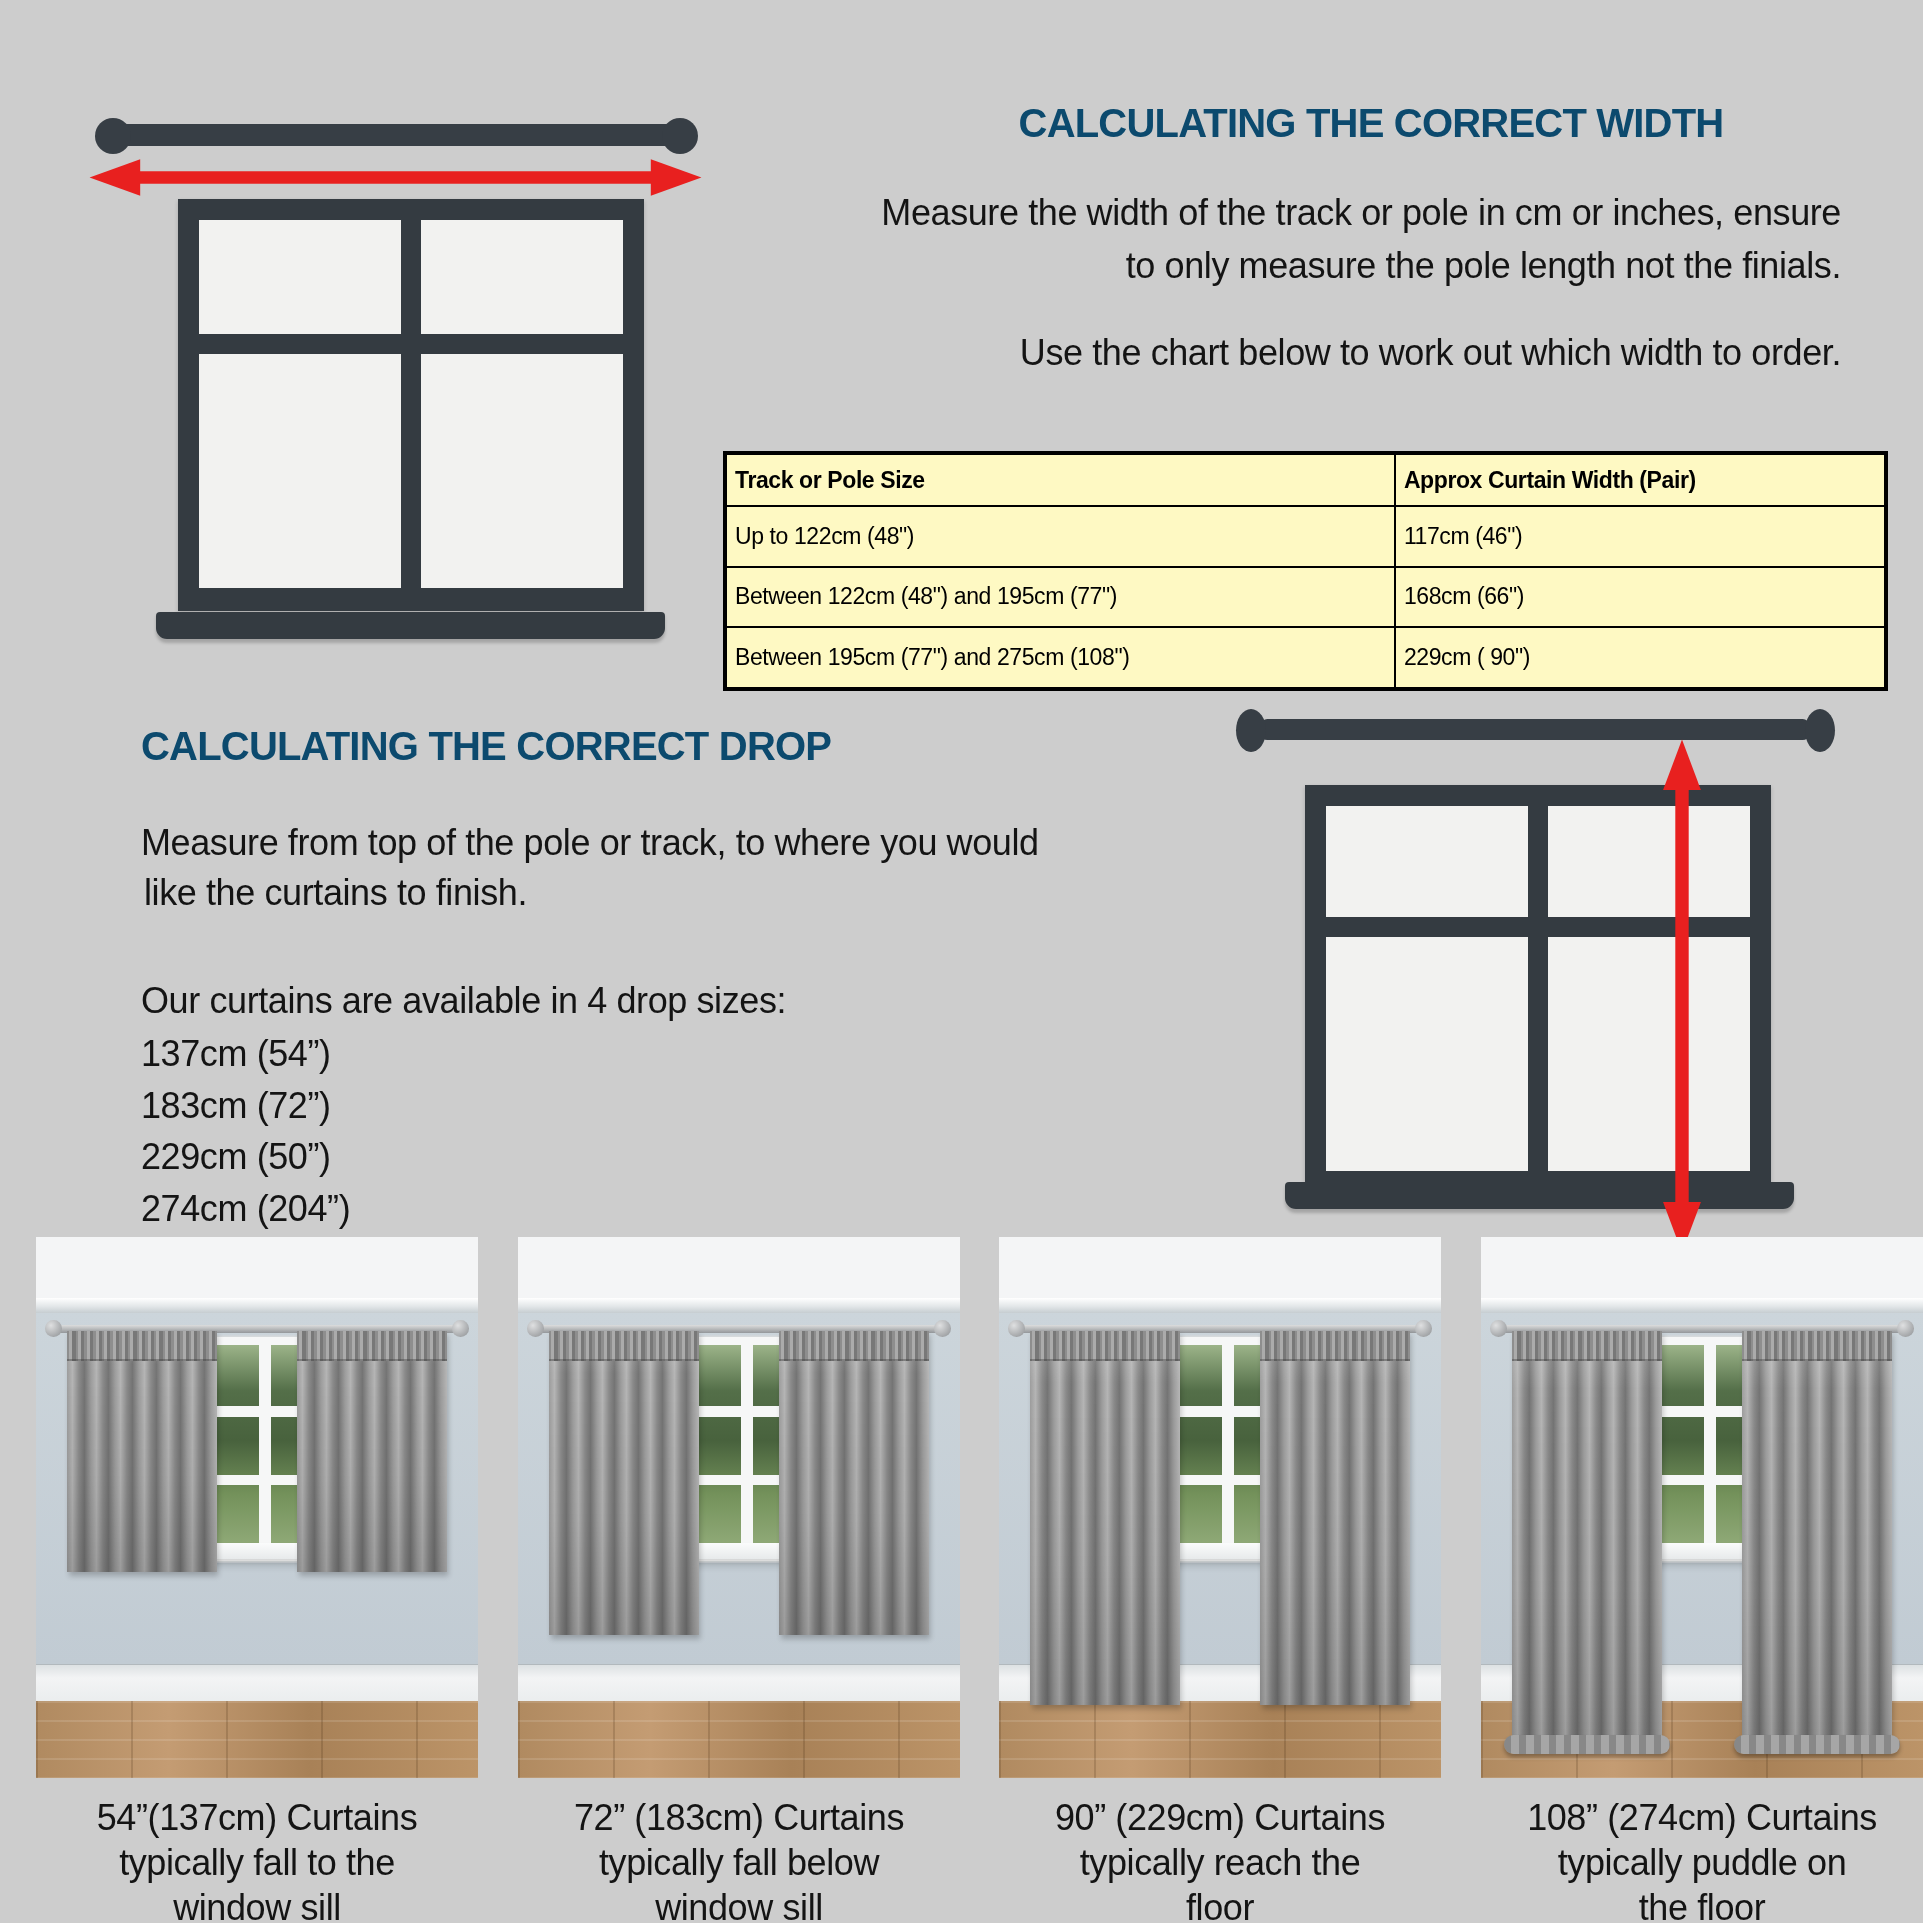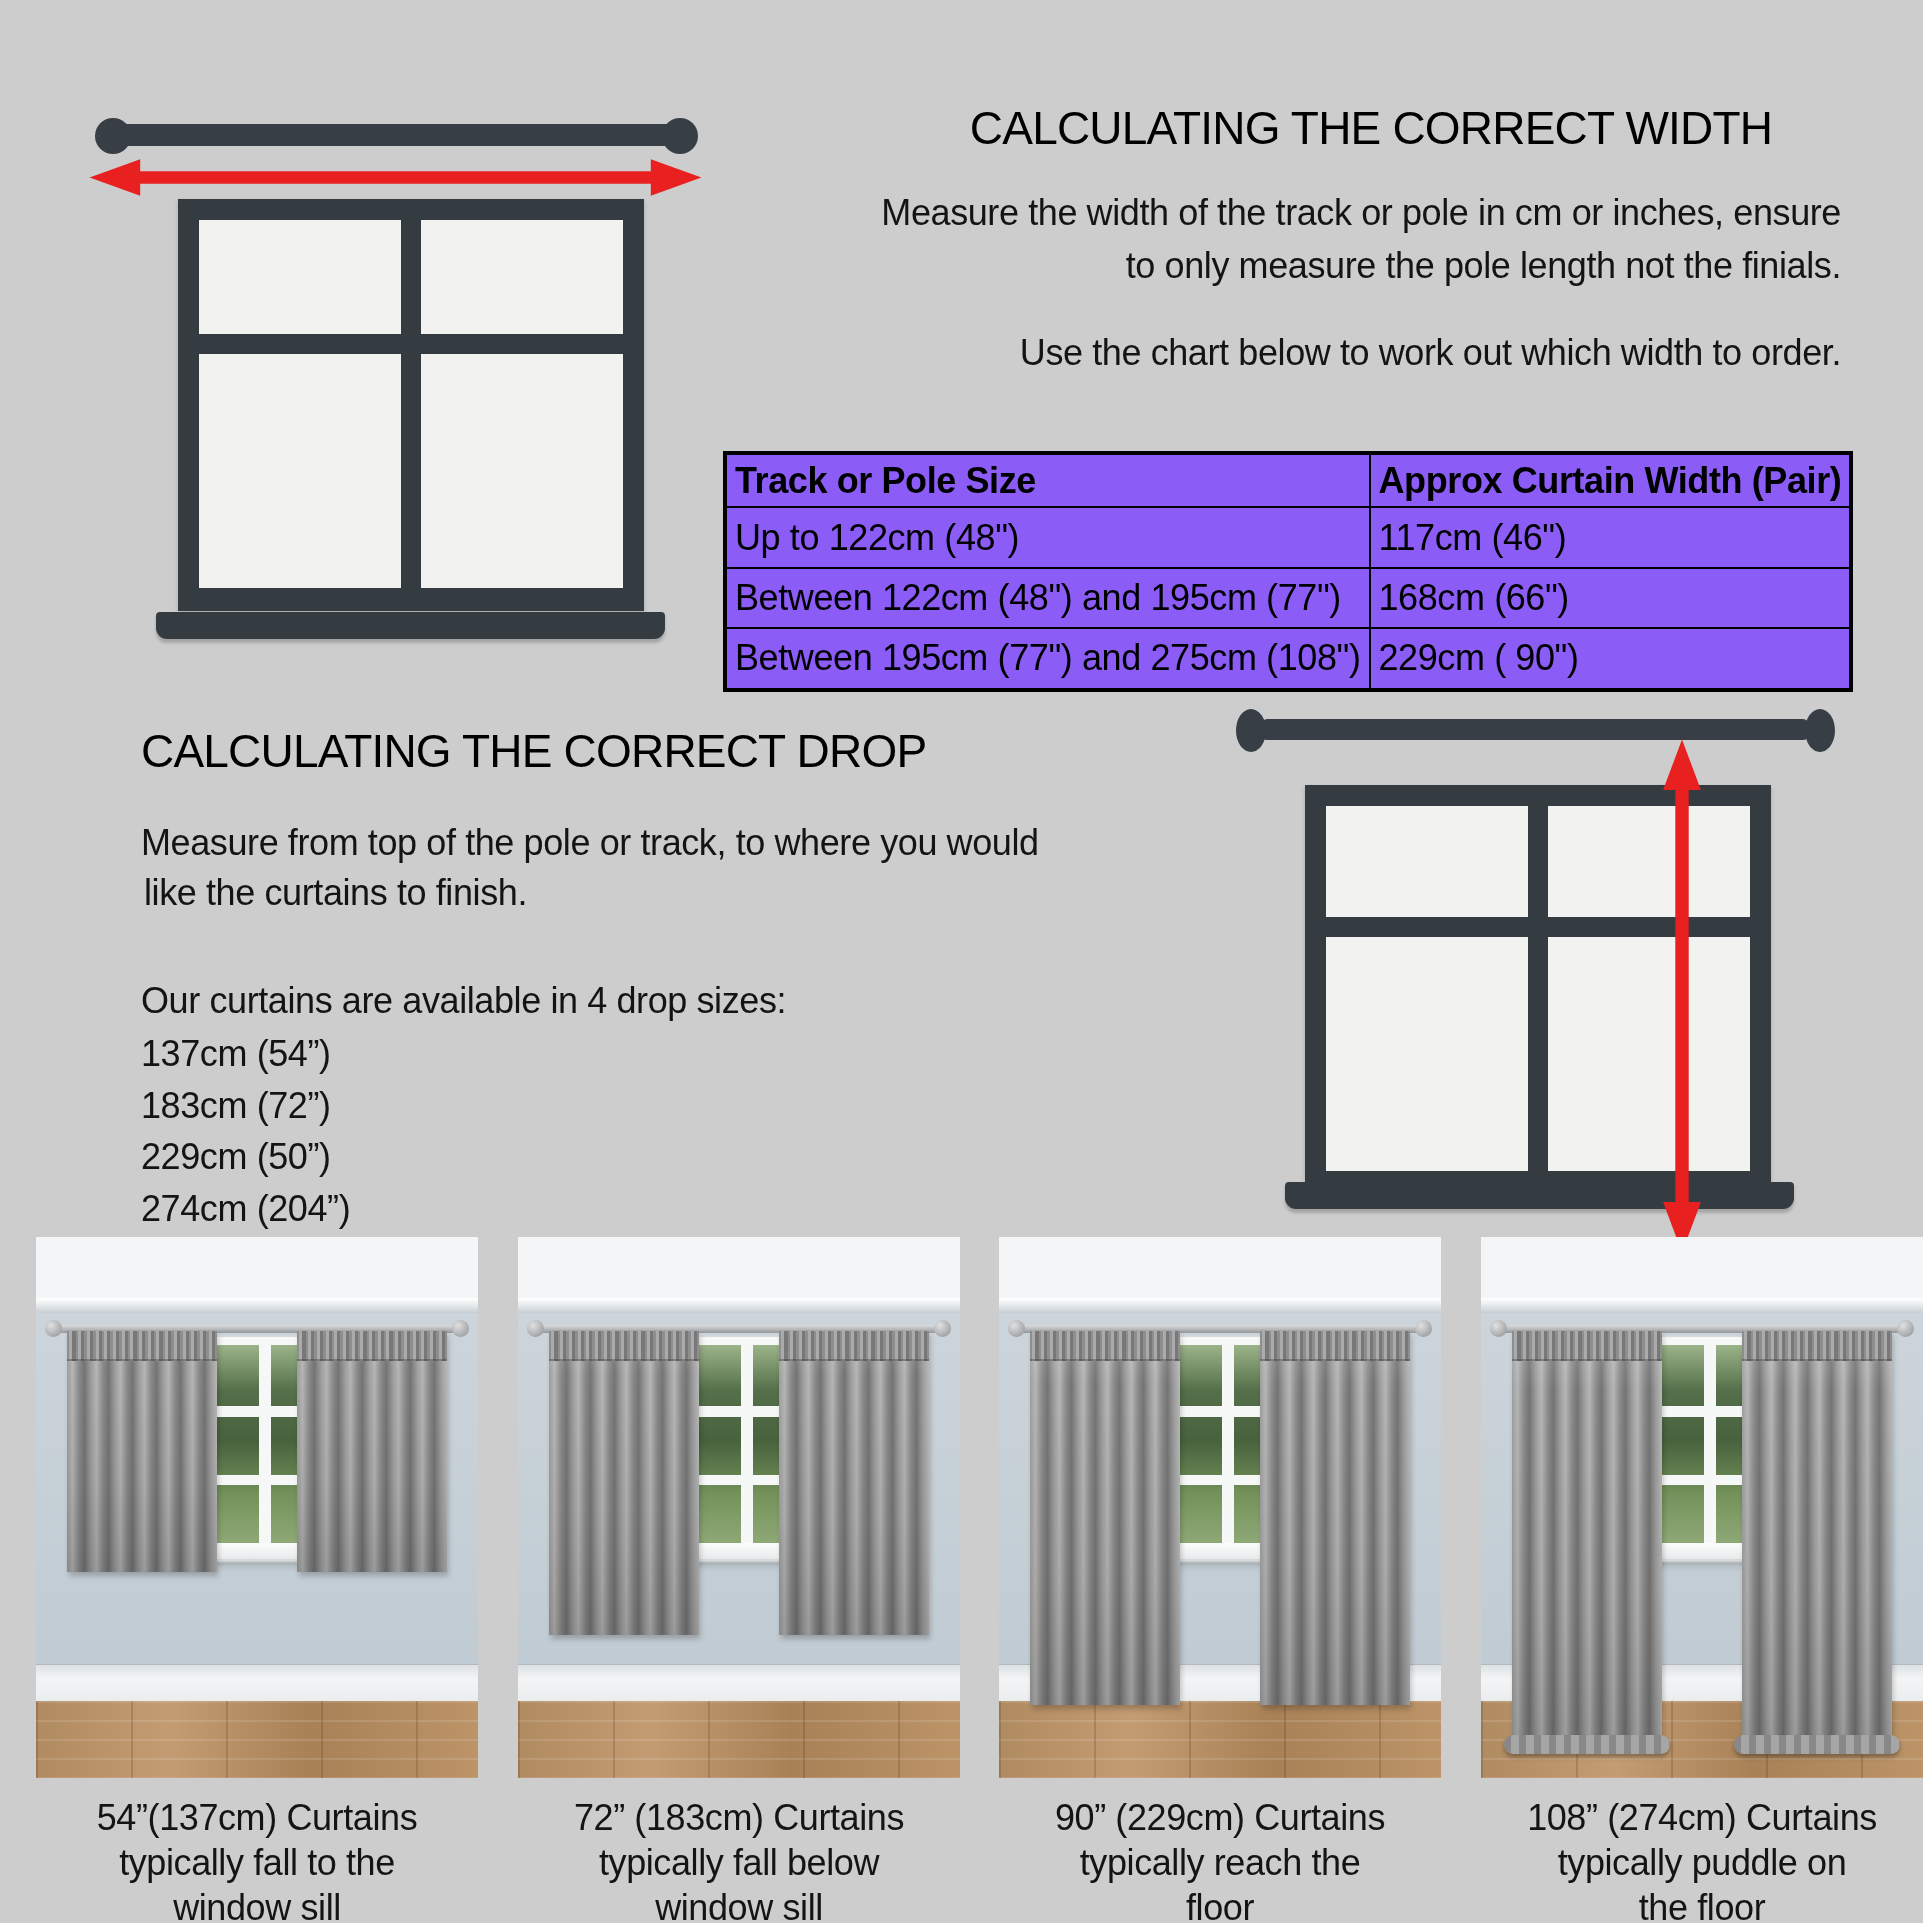--- a/index.html
+++ b/index.html
@@ -3,40 +3,40 @@
 <meta charset="utf-8">
 <style>
   html,body { margin:0; padding:0; background:#cdcdcd; }
   .page {
     position:relative; width:1923px; height:1923px;
     background:#cdcdcd; overflow:hidden;
     font-family:"Liberation Sans", sans-serif; color:#151515;
   }
   
   .h-title {
-    position:absolute; font-weight:normal; font-size:46px; letter-spacing:-0.8px;
-    white-space:nowrap; color:#000000;
+    position:absolute; font-weight:bold; font-size:40px; letter-spacing:-0.8px;
+    white-space:nowrap; color:#0c4a6e;
   }
   .body-line {
     position:absolute; font-size:36px; letter-spacing:-0.4px; white-space:nowrap; color:#141414;
   }
   .align-right { text-align:right; }
   
   .pole-bar { position:absolute; background:#373e45; border-radius:6.3px; }
   .finial { position:absolute; background:#373e45; border-radius:50%; }
   .win { position:absolute; background:#343b41; box-shadow:0 2.4px 4px rgba(0,0,0,.18); }
   .pane { position:absolute; background:#f2f2f0; }
   .sill { position:absolute; background:#343b41; border-radius:4px 4px 11px 11px;
           box-shadow:0 3.2px 3.2px rgba(0,0,0,.2); }
   .arrow { position:absolute; }
   
   .size-table {
-    position:absolute; left:723px; top:451px; width:981px;
-    border-collapse:collapse; background:#8b5cf6;
-    font-size:36px; letter-spacing:-0.4px;
+    position:absolute; left:723px; top:451px; width:1165px;
+    border-collapse:collapse; background:#fef9c3;
+    font-size:23px; letter-spacing:-0.4px;
   }
   .size-table th, .size-table td {
     border:2.4px solid #000; padding:4.7px 8px; text-align:left; white-space:nowrap;
     height:49px; color:#000;
   }
   .size-table th { font-weight:bold; height:41px; }
   .size-table { border:4.7px solid #000; }
   .size-table col.c1 { width:57.7%; } .size-table col.c2 { width:42.3%; }
   
   .photo { position:absolute; width:442px; height:541px; overflow:hidden; background:#c6cfd6; }

